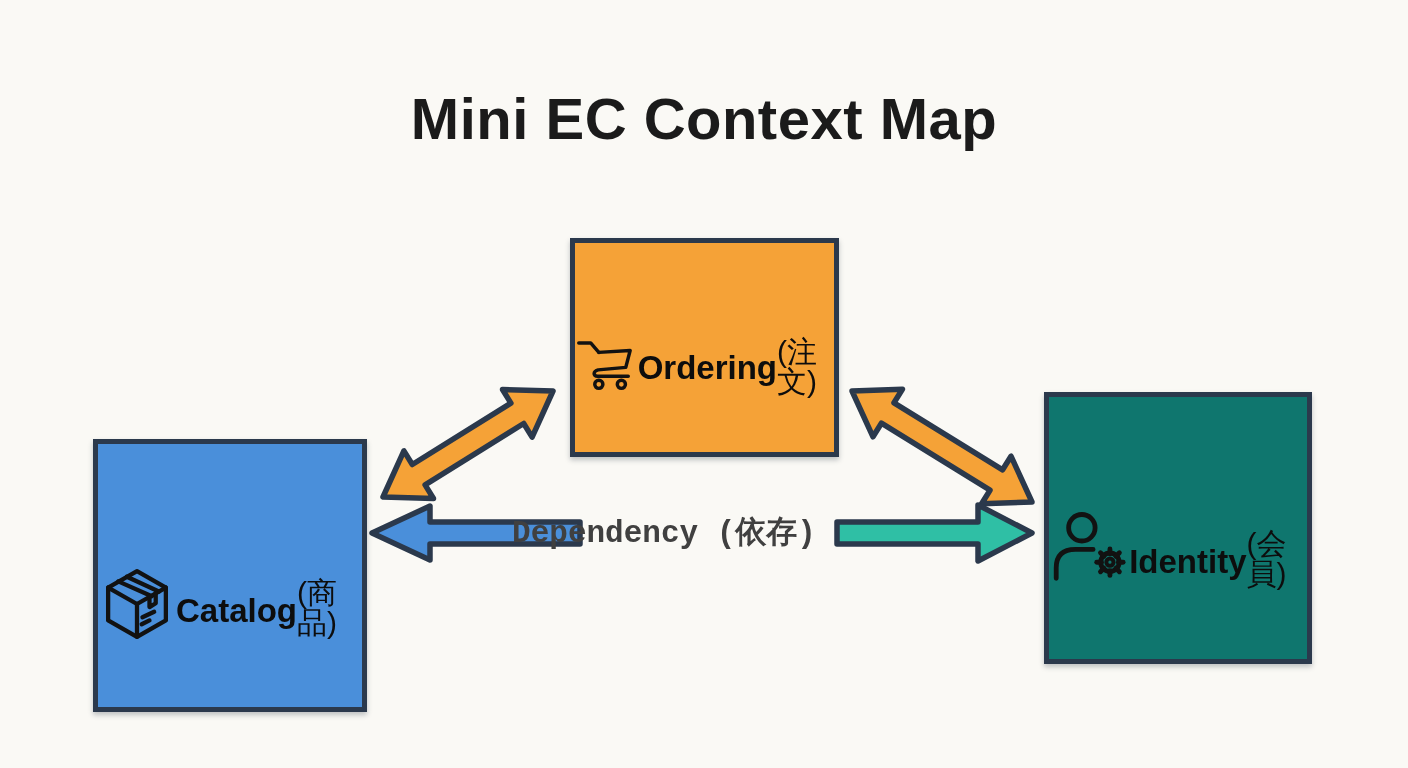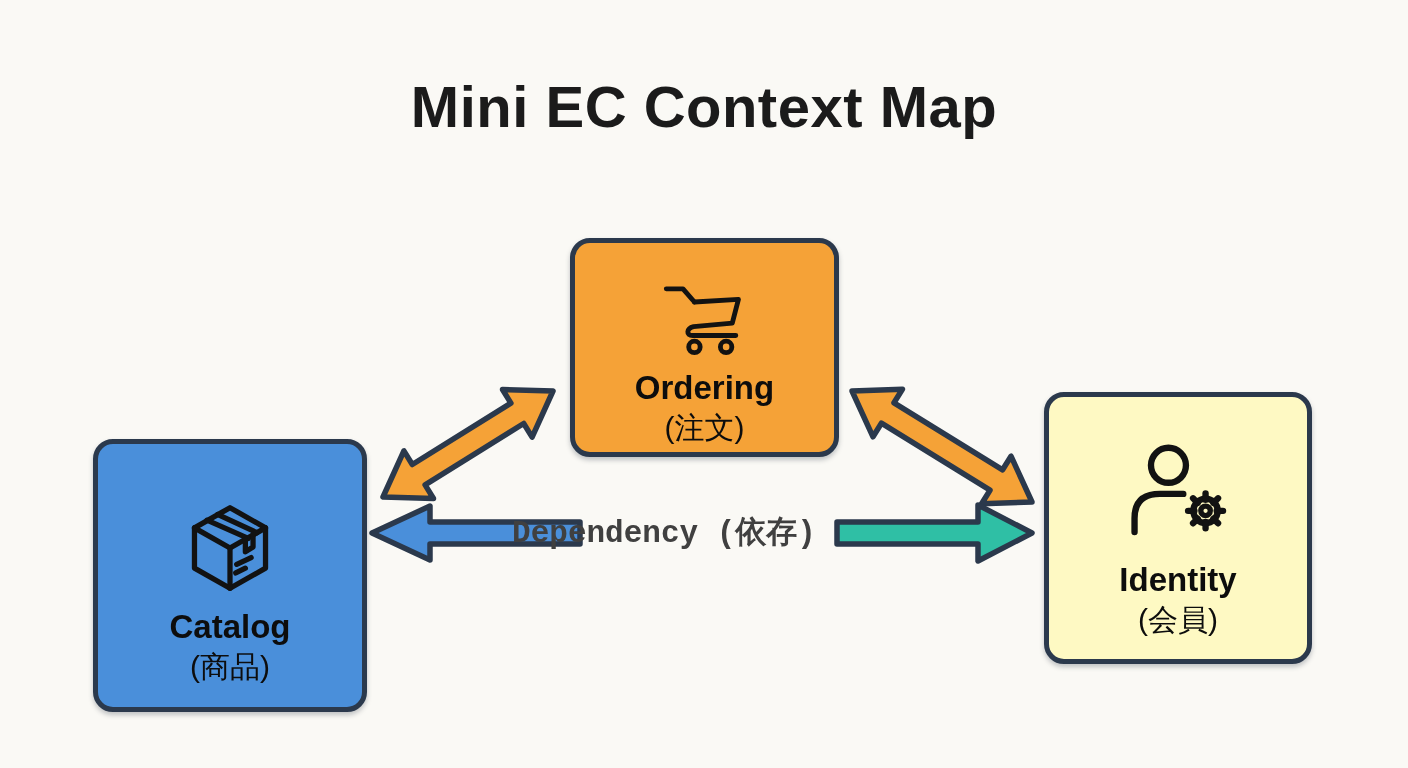--- a/index.html
+++ b/index.html
@@ -8,41 +8,41 @@
     font-family: "Liberation Sans", "DejaVu Sans", sans-serif;
     width: 1408px; height: 768px; overflow: hidden;
   }
   .canvas {
     position: relative;
     width: 1408px; height: 768px;
     background: #FAF9F5;
   }
   .title {
     position: absolute;
-    top: 73px; left: 0; width: 100%;
+    top: 85px; left: 0; width: 100%;
     margin: 0;
     text-align: center;
     font-size: 58px;
     font-weight: 700;
     color: #1B1B1B;
     letter-spacing: 0.5px;
   }
   .arrows {
     position: absolute;
     left: 0; top: 0;
     width: 1408px; height: 768px;
     z-index: 1;
   }
   .ctx {
     position: absolute;
     z-index: 2;
     border: 5px solid #2B394C;
-    border-radius: 20px;
+    border-radius: 0;
     display: flex;
-    flex-direction: column;
+    flex-direction: row;
     align-items: center;
     box-shadow: 0 3px 5px rgba(40,52,66,0.28);
   }
   .ctx-catalog  { left: 93px;   top: 391px; width: 274px; height: 273px; padding-top: 56px; }
   .ctx-ordering { left: 570px;  top: 238px; width: 269px; height: 219px; padding-top: 30px; }
   .ctx-identity { left: 1044px; top: 392px; width: 268px; height: 272px; padding-top: 52px; }
   .ctx-icon { display: block; }
   .icon-package   { width: 96px;  height: 96px; }
   .icon-cart      { width: 88px;  height: 88px; }
   .icon-user-gear { width: 106px; height: 106px; margin-top: -6px; }
@@ -100,21 +100,21 @@
     <svg class="ctx-icon icon-cart" viewBox="0 0 100 100" fill="none" stroke="#121212" stroke-width="5.5" stroke-linecap="round" stroke-linejoin="round" xmlns="http://www.w3.org/2000/svg">
       <path d="M6 18 L25 18 L38 33"></path>
       <path d="M38 33 L88 30 L81 57 L37 61 C29 63 28 71 36 71 L85 71"></path>
       <circle cx="38" cy="84" r="6.5"></circle>
       <circle cx="74" cy="84" r="6.5"></circle>
     </svg>
     <div class="ctx-name">Ordering</div>
     <div class="ctx-ja">(注文)</div>
   </div>
 
-  <div class="ctx ctx-identity" style="background-color: #fef9c3;">
+  <div class="ctx ctx-identity" style="background-color: #0f766e;">
     <svg class="ctx-icon icon-user-gear" viewBox="0 0 100 100" fill="none" stroke="#121212" stroke-width="6" stroke-linecap="round" stroke-linejoin="round" xmlns="http://www.w3.org/2000/svg">
       <circle cx="41" cy="21" r="16.5"></circle>
       <path d="M9 84 L9 71 Q9 48 33 48 L55 48"></path>
       <circle cx="76" cy="64" r="11.5"></circle>
       <circle cx="76" cy="64" r="4.5" stroke-width="5"></circle>
       <path d="M86.5 64 L92.5 64"></path>
       <path d="M83.4 56.6 L87.8 52.2"></path>
       <path d="M76 53.5 L76 47.5"></path>
       <path d="M68.6 56.6 L64.2 52.2"></path>
       <path d="M65.5 64 L59.5 64"></path>

